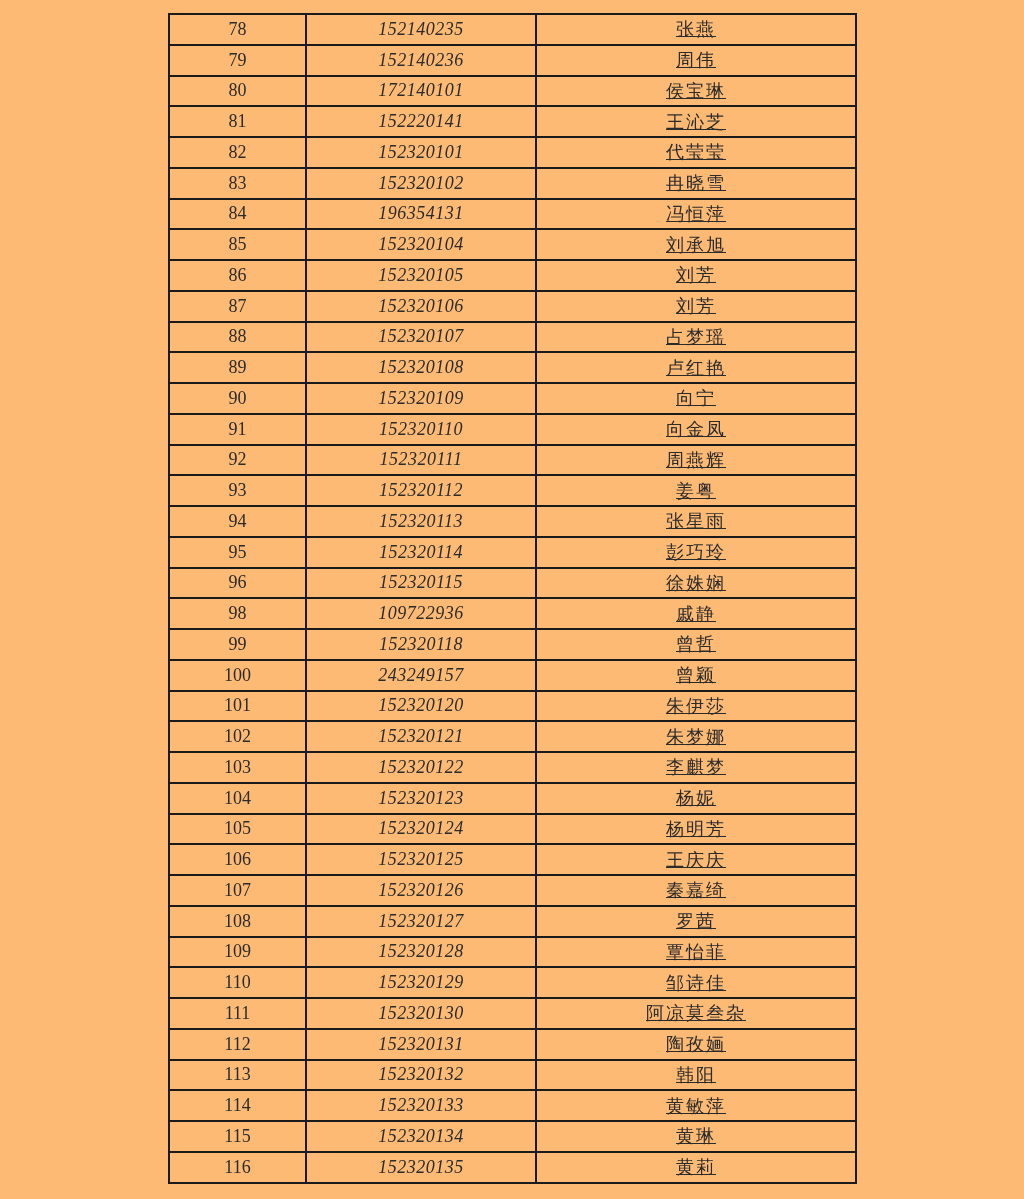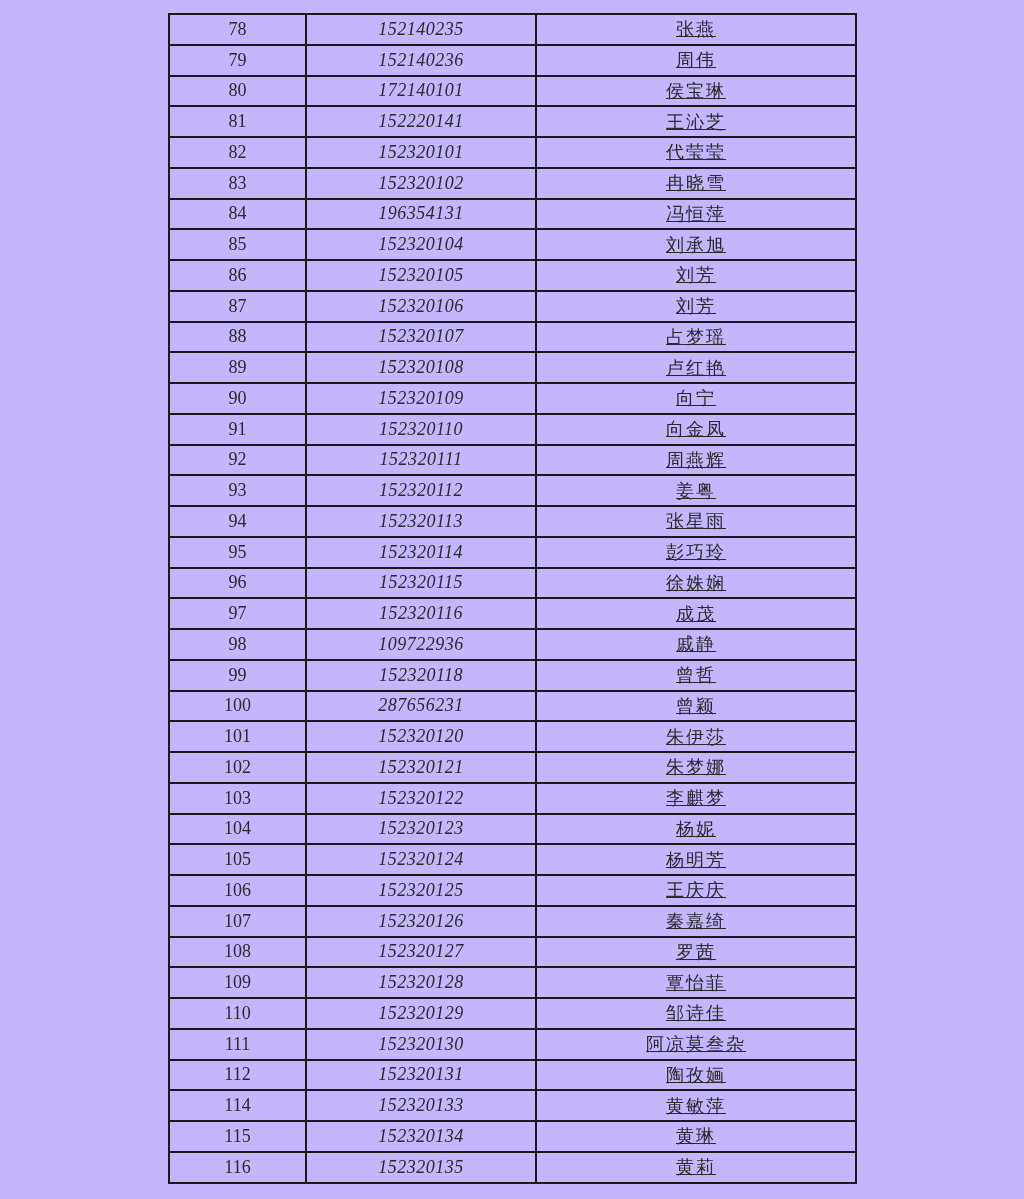--- a/index.html
+++ b/index.html
@@ -7,21 +7,21 @@
     padding: 0;
     background: #fefefe;
     width: 1024px;
     height: 1199px;
     font-family: "Liberation Serif", "DejaVu Serif", serif;
   }
   .page {
     position: relative;
     width: 1024px;
     height: 1199px;
-    background: #c4b5fd;
+    background: #fdba74;
     overflow: hidden;
   }
   table.roster {
     position: absolute;
     left: 168px;
     top: 13px;
     width: 687px;
     height: 1171px;
     border-collapse: collapse;
     table-layout: fixed;
@@ -140,37 +140,32 @@
           <td class="col-index">95</td>
           <td class="col-id">152320114</td>
           <td class="col-name">彭巧玲</td>
         </tr>
         <tr>
           <td class="col-index">96</td>
           <td class="col-id">152320115</td>
           <td class="col-name">徐姝娴</td>
         </tr>
         <tr>
-          <td class="col-index">97</td>
-          <td class="col-id">152320116</td>
-          <td class="col-name">成茂</td>
-        </tr>
-        <tr>
           <td class="col-index">98</td>
           <td class="col-id">109722936</td>
           <td class="col-name">戚静</td>
         </tr>
         <tr>
           <td class="col-index">99</td>
           <td class="col-id">152320118</td>
           <td class="col-name">曾哲</td>
         </tr>
         <tr>
           <td class="col-index">100</td>
-          <td class="col-id">287656231</td>
+          <td class="col-id">243249157</td>
           <td class="col-name">曾颖</td>
         </tr>
         <tr>
           <td class="col-index">101</td>
           <td class="col-id">152320120</td>
           <td class="col-name">朱伊莎</td>
         </tr>
         <tr>
           <td class="col-index">102</td>
           <td class="col-id">152320121</td>
@@ -218,20 +213,25 @@
         </tr>
         <tr>
           <td class="col-index">111</td>
           <td class="col-id">152320130</td>
           <td class="col-name">阿凉莫叁杂</td>
         </tr>
         <tr>
           <td class="col-index">112</td>
           <td class="col-id">152320131</td>
           <td class="col-name">陶孜婳</td>
+        </tr>
+        <tr>
+          <td class="col-index">113</td>
+          <td class="col-id">152320132</td>
+          <td class="col-name">韩阳</td>
         </tr>
         <tr>
           <td class="col-index">114</td>
           <td class="col-id">152320133</td>
           <td class="col-name">黄敏萍</td>
         </tr>
         <tr>
           <td class="col-index">115</td>
           <td class="col-id">152320134</td>
           <td class="col-name">黄琳</td>

